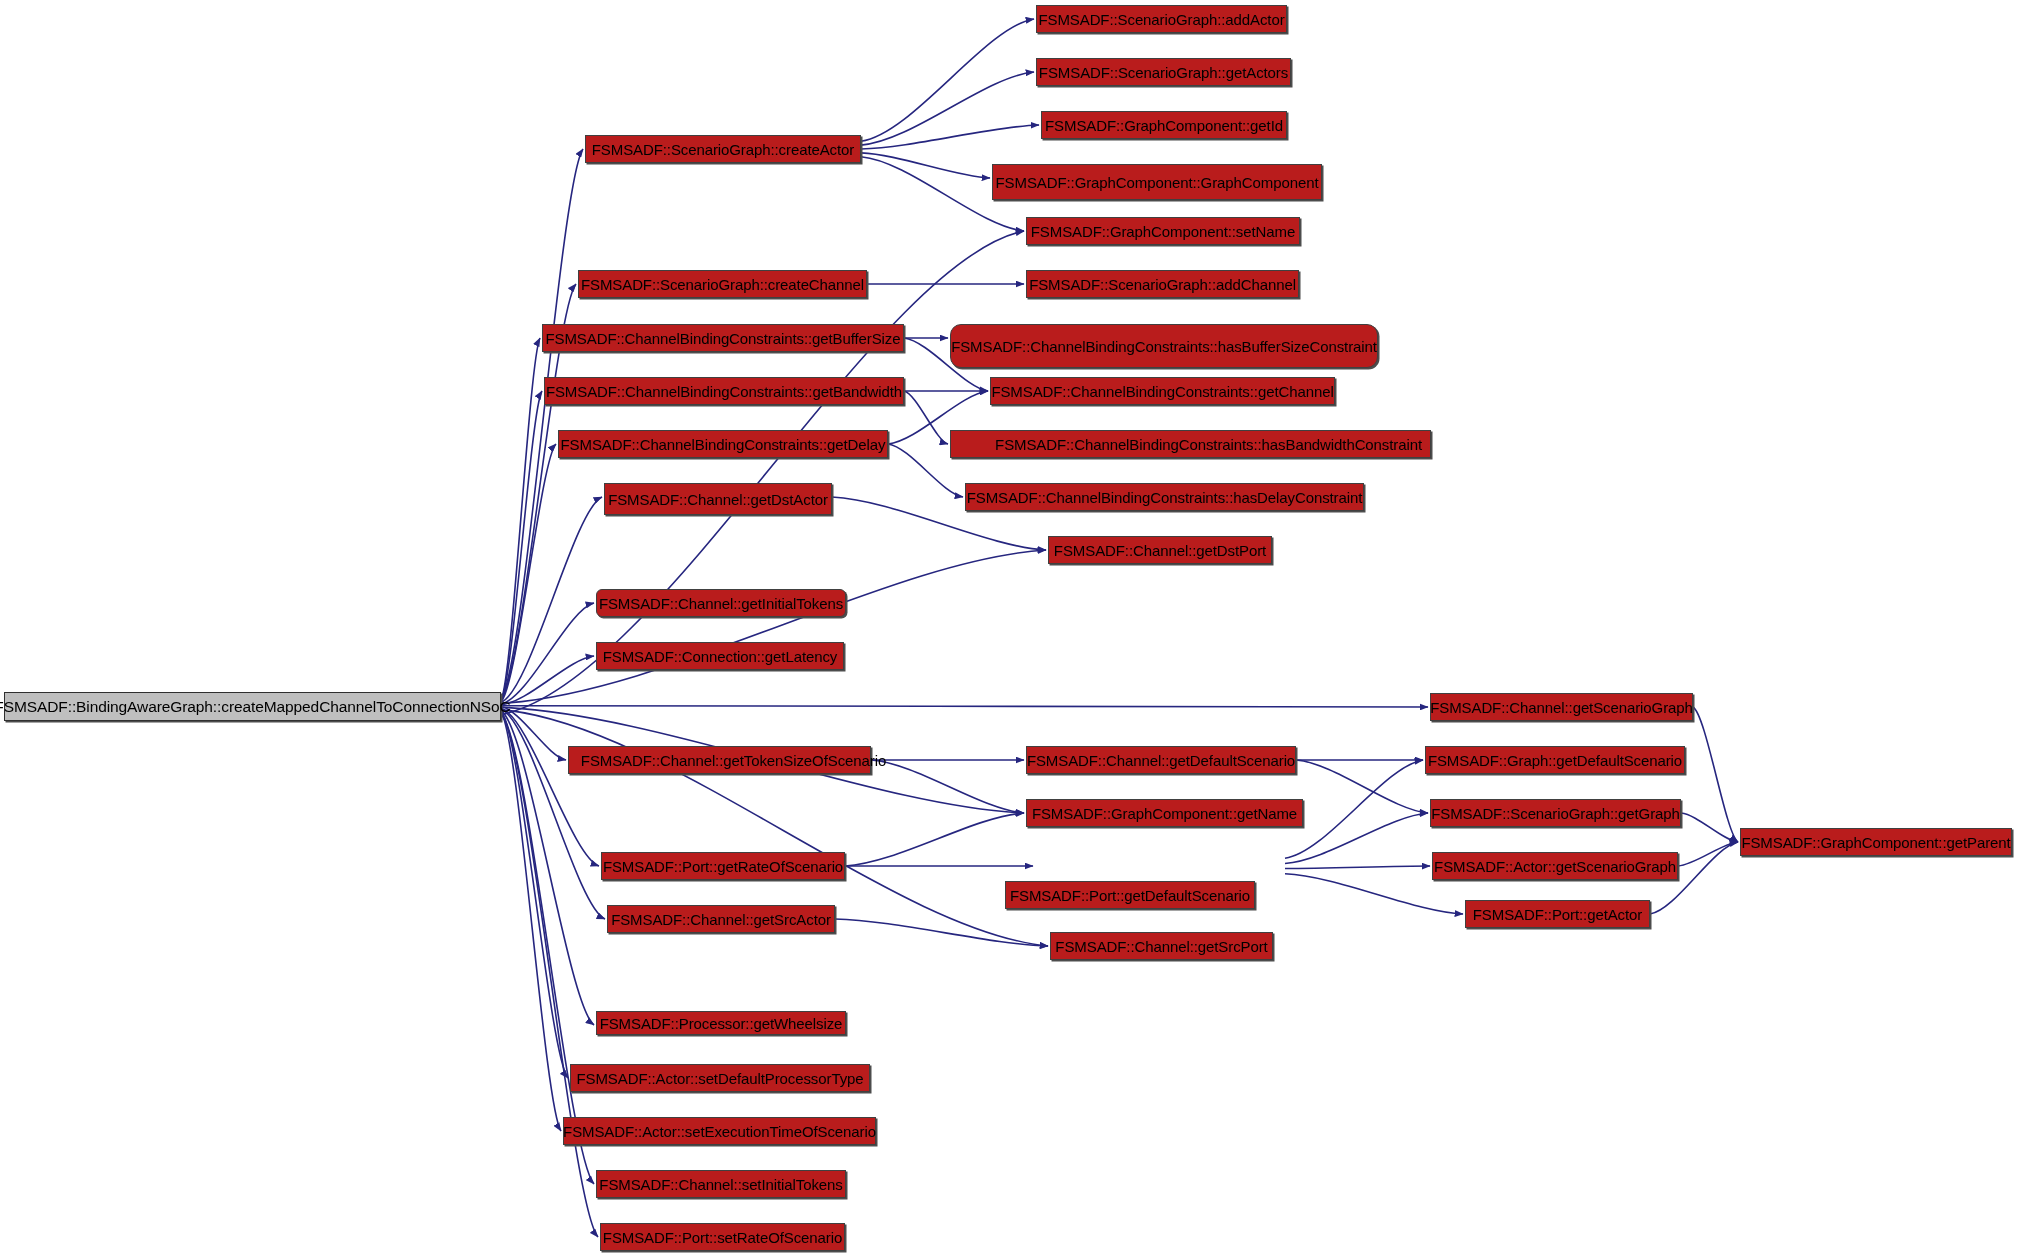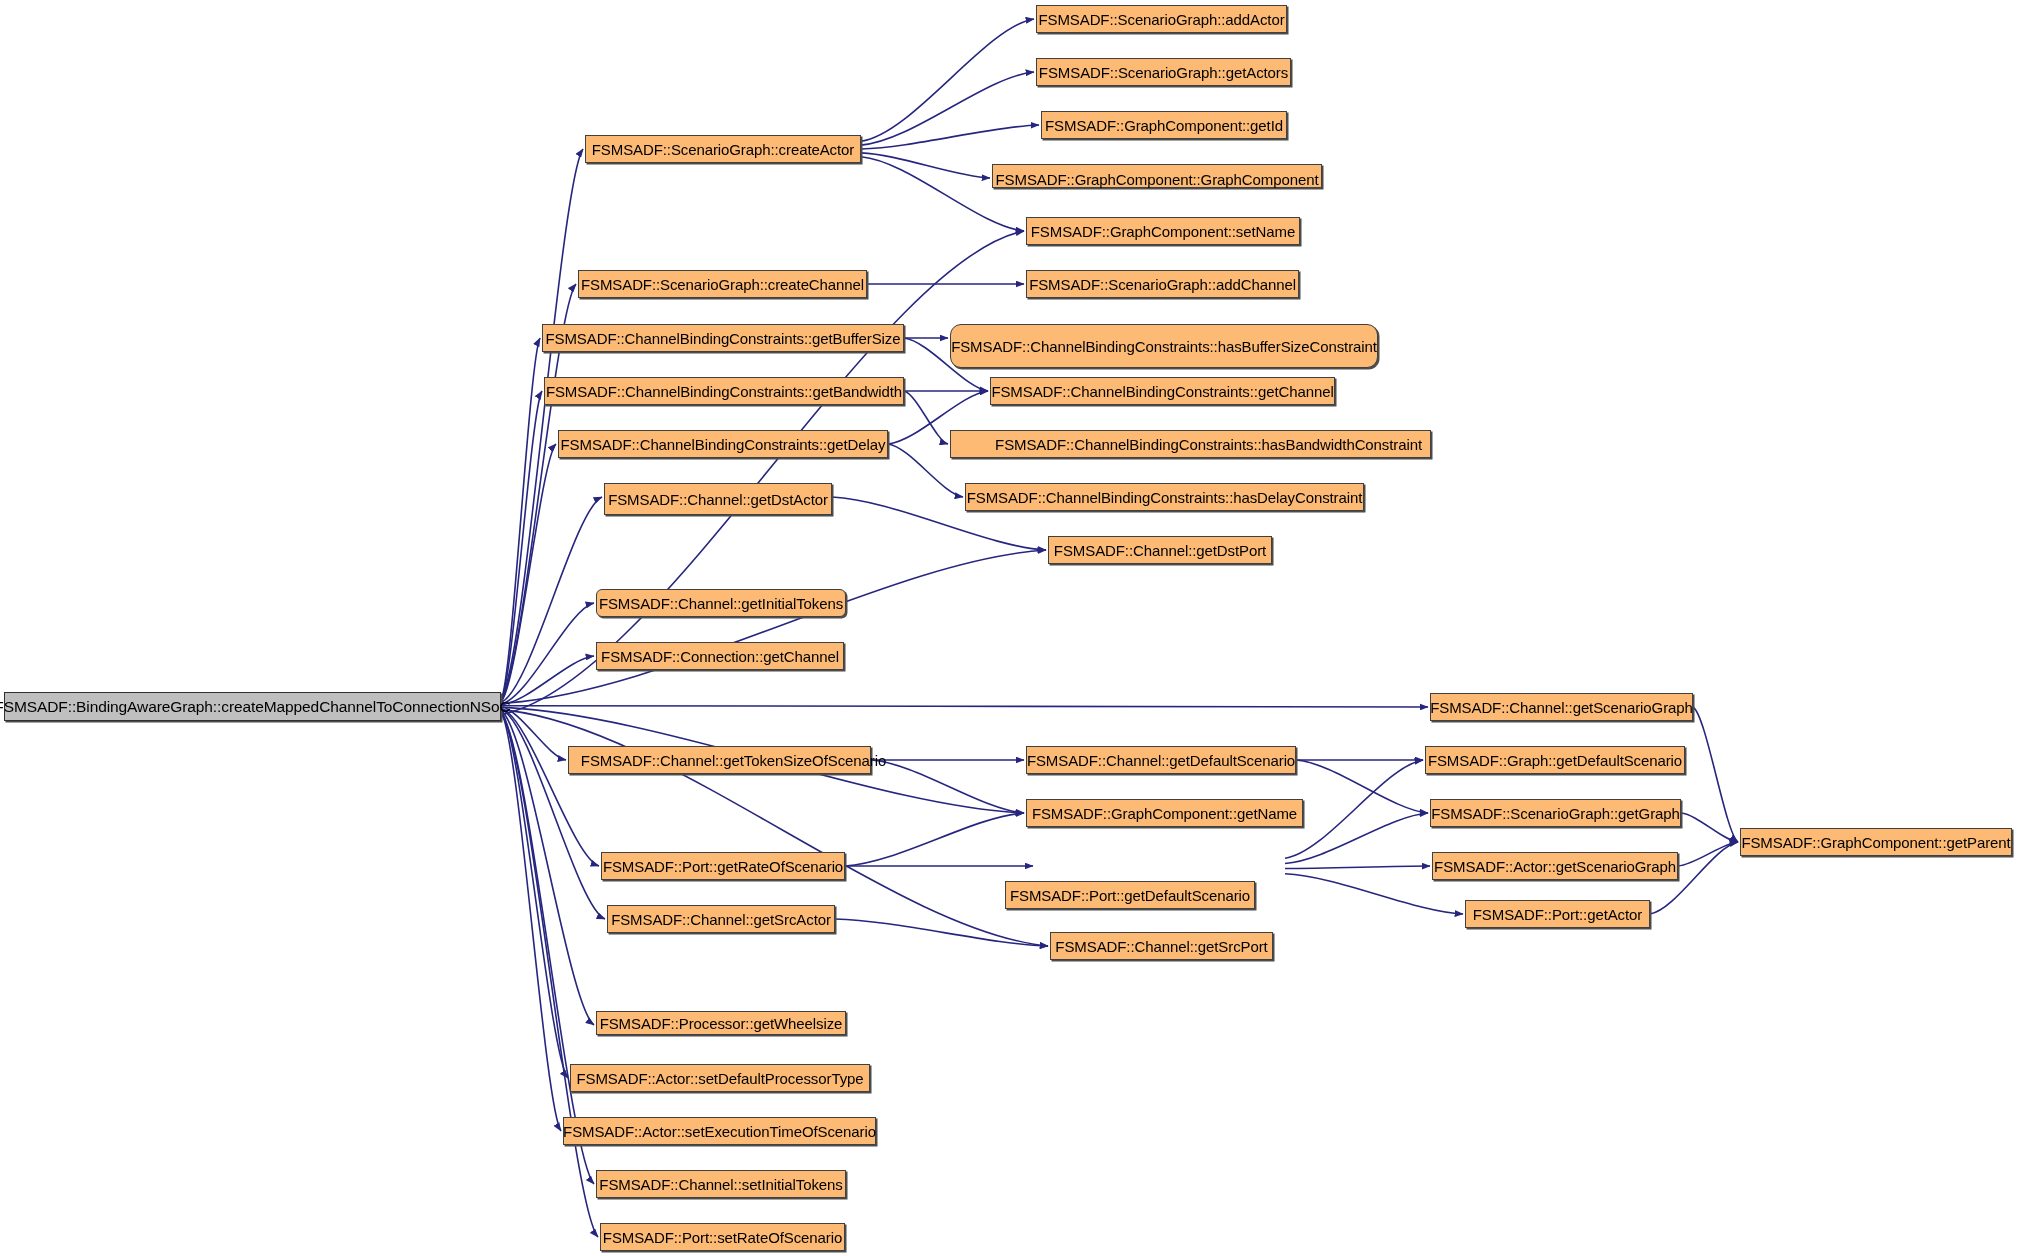--- a/index.html
+++ b/index.html
@@ -20,21 +20,21 @@
     left: 0;
     top: 0;
     width: 2019px;
     height: 1256px;
     pointer-events: none;
   }
   .node {
     position: absolute;
     box-sizing: border-box;
     border: 1px solid #404040;
-    background: #fdba74;
+    background: #b91c1c;
     color: #000000;
     font-size: 15px;
     line-height: 1;
     display: flex;
     align-items: center;
     justify-content: center;
     white-space: nowrap;
     box-shadow: 1.5px 1.5px 0 0 #4d4d4d;
     padding: 0 8px;
   }
@@ -119,21 +119,21 @@
       </div>
       <div class="node" style="left: 1036px; top: 5px; width: 251px; height: 28px;">
         <span class="node-label">FSMSADF::ScenarioGraph::addActor</span>
       </div>
       <div class="node" style="left: 1036px; top: 58px; width: 255px; height: 28px;">
         <span class="node-label">FSMSADF::ScenarioGraph::getActors</span>
       </div>
       <div class="node" style="left: 1041px; top: 111px; width: 246px; height: 28px;">
         <span class="node-label">FSMSADF::GraphComponent::getId</span>
       </div>
-      <div class="node" style="left: 992px; top: 164px; width: 330px; height: 24px; align-items: flex-end;">
+      <div class="node" style="left: 992px; top: 164px; width: 330px; height: 36px;">
         <span class="node-label">FSMSADF::GraphComponent::GraphComponent</span>
       </div>
       <div class="node" style="left: 1026px; top: 217px; width: 274px; height: 28px;">
         <span class="node-label">FSMSADF::GraphComponent::setName</span>
       </div>
       <div class="node" style="left: 578px; top: 270px; width: 289px; height: 28px;">
         <span class="node-label">FSMSADF::ScenarioGraph::createChannel</span>
       </div>
       <div class="node" style="left: 1026px; top: 270px; width: 273px; height: 28px;">
         <span class="node-label">FSMSADF::ScenarioGraph::addChannel</span>
@@ -162,21 +162,21 @@
       <div class="node" style="left: 965px; top: 483px; width: 399px; height: 28px;">
         <span class="node-label">FSMSADF::ChannelBindingConstraints::hasDelayConstraint</span>
       </div>
       <div class="node" style="left: 1048px; top: 536px; width: 224px; height: 28px;">
         <span class="node-label">FSMSADF::Channel::getDstPort</span>
       </div>
       <div class="node" style="left: 596px; top: 589px; width: 250px; height: 28px; border-radius: 6px;">
         <span class="node-label">FSMSADF::Channel::getInitialTokens</span>
       </div>
       <div class="node" style="left: 596px; top: 642px; width: 248px; height: 28px;">
-        <span class="node-label">FSMSADF::Connection::getChannel</span>
+        <span class="node-label">FSMSADF::Connection::getLatency</span>
       </div>
       <div class="node" style="left: 1430px; top: 693px; width: 263px; height: 28px;">
         <span class="node-label">FSMSADF::Channel::getScenarioGraph</span>
       </div>
       <div class="node" style="left: 568px; top: 746px; width: 303px; height: 28px; padding-left: 36px;">
         <span class="node-label">FSMSADF::Channel::getTokenSizeOfScenario</span>
       </div>
       <div class="node" style="left: 1026px; top: 746px; width: 270px; height: 28px;">
         <span class="node-label">FSMSADF::Channel::getDefaultScenario</span>
       </div>

